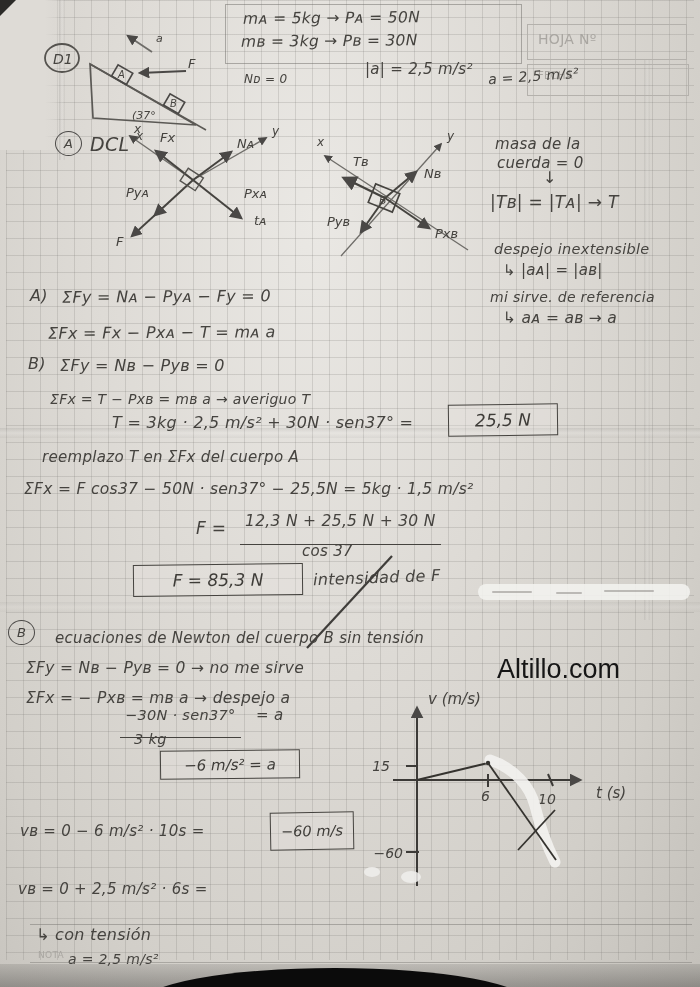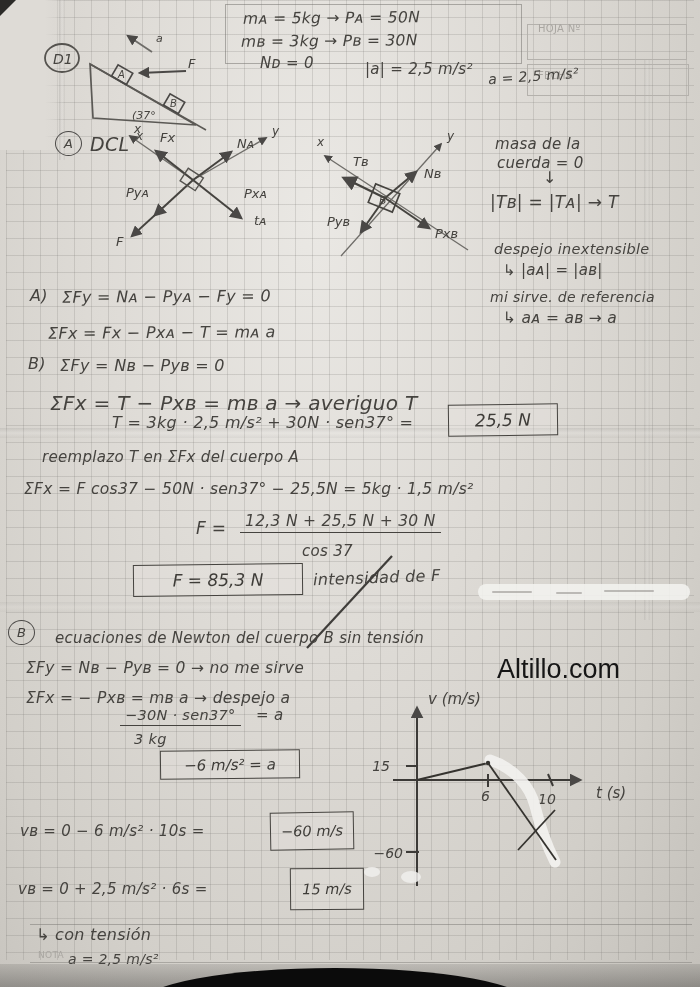--- a/index.html
+++ b/index.html
@@ -13,21 +13,21 @@
     pointer-events:none;}
   .gridmask-tl{position:absolute;left:0;top:0;width:64px;height:150px;
     background:linear-gradient(to right,#dedbd6 70%,rgba(222,219,214,0));}
   .hw{position:absolute;font-style:italic;color:#45433f;white-space:nowrap;
     font-family:"DejaVu Sans",sans-serif;letter-spacing:.3px;}
   .faint{color:#a9a6a1;font-style:normal;}
   .circ{position:absolute;border:1.8px solid #4a4846;border-radius:50%;
     display:flex;align-items:center;justify-content:center;font-style:italic;color:#45433f;}
   .ansbox{position:absolute;border:1.8px solid #45433f;display:flex;align-items:center;
     justify-content:center;font-style:italic;color:#3e3c38;background:rgba(235,233,229,.25);}
-  .fracnum{border-bottom:1.7px solid #45433f;padding:0 5px 2px 5px;}
+  .fracnum{border-bottom:1.7px solid #45433f;padding:0 5px 14px 5px;}
   .pbox{position:absolute;border:1px solid #b4b1ac;}
   .crease-v{position:absolute;width:6px;background:linear-gradient(to right,rgba(0,0,0,.10),rgba(255,255,255,.12),rgba(0,0,0,.06));}
   .crease-h{position:absolute;left:0;width:700px;height:10px;
     background:linear-gradient(to bottom,rgba(0,0,0,.07),rgba(255,255,255,.10),rgba(0,0,0,.04));}
   .whiteout{position:absolute;background:rgba(243,242,239,.88);border-radius:8px;}
   .smudge{position:absolute;background:#8f8d88;opacity:.55;border-radius:2px;}
   .blackband{position:absolute;background:#0b0b0b;border-radius:50% 50% 0 0 / 90% 90% 0 0;}
   .wm{position:absolute;font-family:"Liberation Sans",sans-serif;color:#161616;font-style:normal;}
   svg{position:absolute;overflow:visible;}
   svg text{font-family:"DejaVu Sans",sans-serif;font-style:italic;fill:#45433f;}
@@ -40,28 +40,28 @@
   <div class="gridlayer"></div>
   <div class="gridmask-tl"></div>
 
   <div class="crease-v" style="left:59px;top:0;height:160px;"></div>
   <div class="crease-v" style="left:644px;top:60px;height:560px;opacity:.7;"></div>
   <div class="crease-h" style="top:428px;"></div>
   <div class="crease-h" style="top:602px;opacity:.6;"></div>
   <div style="position:absolute;left:0;top:0;width:0;height:0;border-left:16px solid #2b2a28;border-bottom:16px solid transparent;"></div>
 
   <div class="pbox" style="left:527px;top:24px;width:158px;height:34px;"></div>
-  <div class="hw faint" style="left:538px;top:23px;font-size:10px;text-align:center;">HOJA Nº</div>
+  <div class="hw faint" style="left:538px;top:31px;font-size:14px;text-align:center;">HOJA Nº</div>
   <div class="pbox" style="left:527px;top:64px;width:160px;height:30px;"></div>
   <div class="hw faint" style="left:538px;top:70px;font-size:10px;">FECHA</div>
 
   <div class="pbox" style="left:225px;top:4px;width:295px;height:58px;border-color:rgba(110,108,104,.5);"></div>
   <div class="hw" style="left:243px;top:9px;font-size:15.5px;transform:rotate(-.5deg);">mᴀ = 5kg → Pᴀ = 50N</div>
   <div class="hw" style="left:241px;top:32px;font-size:15.5px;transform:rotate(-.5deg);">mʙ = 3kg → Pʙ = 30N</div>
-  <div class="hw" style="left:244px;top:54px;font-size:15px;margin-left:16px;">Nᴅ = 0</div>
+  <div class="hw" style="left:244px;top:72px;font-size:12px;">Nᴅ = 0</div>
   <div class="hw" style="left:365px;top:60px;font-size:15px;">|a| = 2,5 m/s²</div>
   <div class="hw" style="left:488px;top:68px;font-size:14px;transform:rotate(-4deg);">a = 2,5 m/s²</div>
 
   <svg style="left:36px;top:26px;" width="190" height="120" viewBox="0 0 190 120">
     <defs>
       <marker id="ah" viewBox="0 0 10 10" refX="8" refY="5" markerWidth="6.5" markerHeight="6.5" orient="auto-start-reverse">
         <path d="M0,0L10,5L0,10z" fill="#4a4846"></path>
       </marker>
     </defs>
     <ellipse cx="26" cy="32" rx="17" ry="14" fill="none" stroke="#55534f" stroke-width="1.8"></ellipse>
@@ -126,21 +126,21 @@
   <div class="hw" style="left:494px;top:241px;font-size:14.5px;">despejo inextensible</div>
   <div class="hw" style="left:503px;top:261px;font-size:15px;">↳ |aᴀ| = |aʙ|</div>
   <div class="hw" style="left:490px;top:289px;font-size:14px;">mi sirve. de referencia</div>
   <div class="hw" style="left:503px;top:309px;font-size:15.5px;">↳ aᴀ = aʙ → a</div>
 
   <div class="hw" style="left:30px;top:286px;font-size:16px;">A)</div>
   <div class="hw" style="left:62px;top:287px;font-size:16px;transform:rotate(-.4deg);">ΣFy = Nᴀ − Pyᴀ − Fy = 0</div>
   <div class="hw" style="left:48px;top:323px;font-size:16px;transform:rotate(-.4deg);">ΣFx = Fx − Pxᴀ − T = mᴀ a</div>
   <div class="hw" style="left:28px;top:354px;font-size:16px;">B)</div>
   <div class="hw" style="left:60px;top:356px;font-size:16px;">ΣFy = Nʙ − Pyʙ = 0</div>
-  <div class="hw" style="left:50px;top:391px;font-size:20px;">ΣFx = T − Pxʙ = mʙ a  → averiguo T</div>
+  <div class="hw" style="left:50px;top:391px;font-size:14px;">ΣFx = T − Pxʙ = mʙ a  → averiguo T</div>
 
   <div class="hw" style="left:112px;top:413px;font-size:16px;">T = 3kg · 2,5 m/s² + 30N · sen37° =</div>
   <div class="ansbox" style="left:448px;top:404px;width:108px;height:30px;font-size:17px;transform:rotate(-.8deg);">25,5 N</div>
 
   <div class="hw" style="left:42px;top:448px;font-size:15px;">reemplazo T en ΣFx del cuerpo A</div>
   <div class="hw" style="left:24px;top:480px;font-size:15.5px;">ΣFx = F cos37 − 50N · sen37° − 25,5N = 5kg · 1,5 m/s²</div>
 
   <div class="hw" style="left:196px;top:518px;font-size:17px;">F =</div>
   <div class="hw fracnum" style="left:240px;top:512px;font-size:15.5px;">12,3 N + 25,5 N + 30 N</div>
   <div class="hw" style="left:302px;top:542px;font-size:15px;">cos 37</div>
@@ -156,21 +156,20 @@
   <div class="hw" style="left:55px;top:629px;font-size:15px;">ecuaciones de Newton del cuerpo B sin tensión</div>
   <div class="hw" style="left:26px;top:659px;font-size:15.5px;">ΣFy = Nʙ − Pyʙ = 0   → no me sirve</div>
   <div class="hw" style="left:26px;top:689px;font-size:15.5px;">ΣFx = − Pxʙ = mʙ a   → despejo a</div>
   <div class="hw fracnum" style="left:112px;top:707px;font-size:14.5px;margin-left:8px;">−30N · sen37°</div>
   <div class="hw" style="left:134px;top:731px;font-size:14.5px;">3 kg</div>
   <div class="hw" style="left:256px;top:706px;font-size:15px;">= a</div>
   <div class="ansbox" style="left:160px;top:750px;width:138px;height:27px;font-size:15px;transform:rotate(-.7deg);">−6 m/s² = a</div>
   <div class="hw" style="left:20px;top:822px;font-size:15px;">vʙ = 0 − 6 m/s² · 10s =</div>
   <div class="ansbox" style="left:270px;top:812px;width:82px;height:36px;font-size:14.5px;transform:rotate(-1deg);">−60 m/s</div>
   <div class="hw" style="left:18px;top:880px;font-size:15px;">vʙ = 0 + 2,5 m/s² · 6s =</div>
-  <div class="ansbox" style="left:290px;top:868px;width:72px;height:40px;font-size:14.5px;transform:rotate(-.5deg);">15 m/s</div>
   <div class="hw" style="left:36px;top:925px;font-size:16px;">↳ con tensión</div>
   <div class="hw" style="left:68px;top:951px;font-size:14px;">a = 2,5 m/s²</div>
 
   <svg style="left:348px;top:690px;" width="350" height="205" viewBox="0 0 350 205">
     <line x1="69" y1="196" x2="69" y2="18" stroke="#3c3a37" stroke-width="2" marker-end="url(#ah)"></line>
     <line x1="45" y1="90" x2="232" y2="90" stroke="#3c3a37" stroke-width="2" marker-end="url(#ah)"></line>
     <text x="80" y="14" font-size="15">v (m/s)</text>
     <text x="248" y="108" font-size="15">t (s)</text>
     <text x="42" y="81" font-size="14" text-anchor="end">15</text>
     <line x1="58" y1="76" x2="69" y2="76" stroke="#3c3a37" stroke-width="2"></line>

